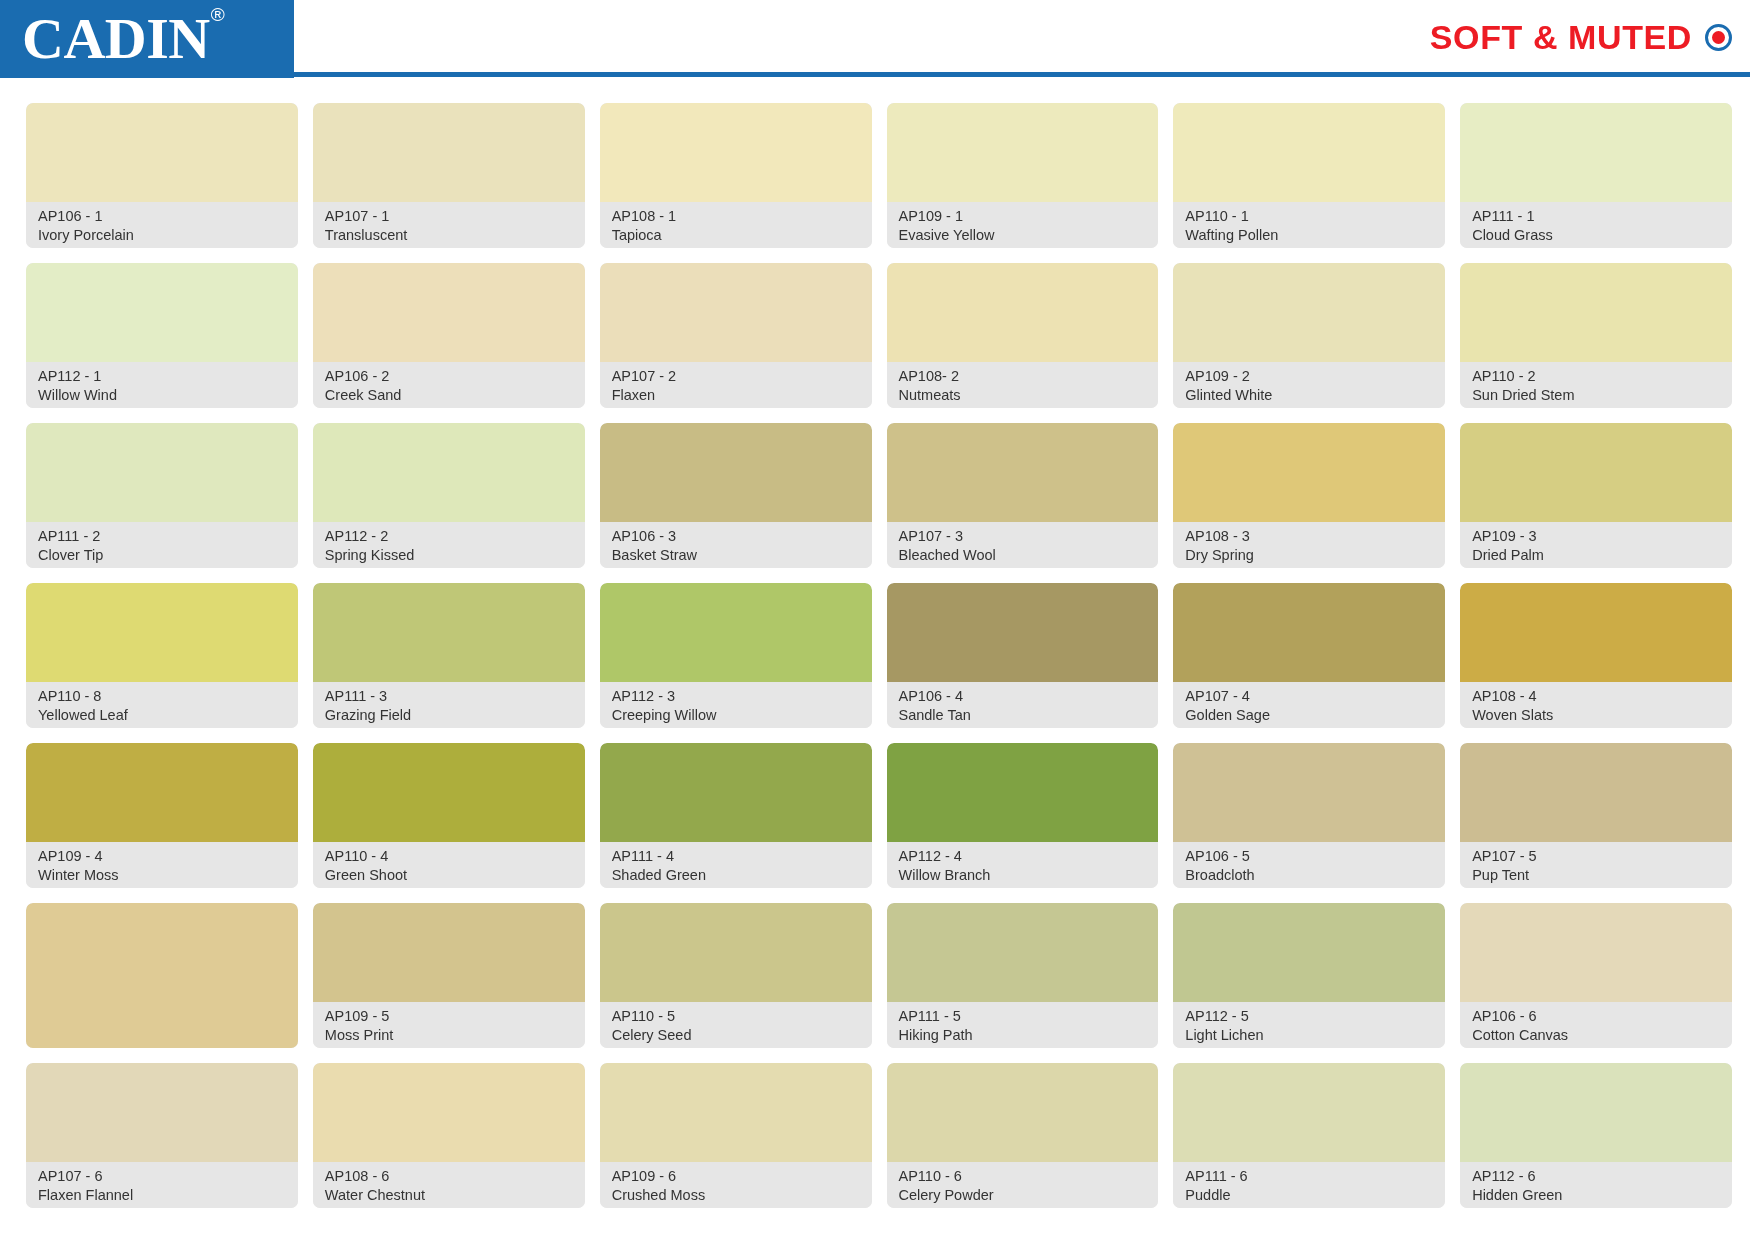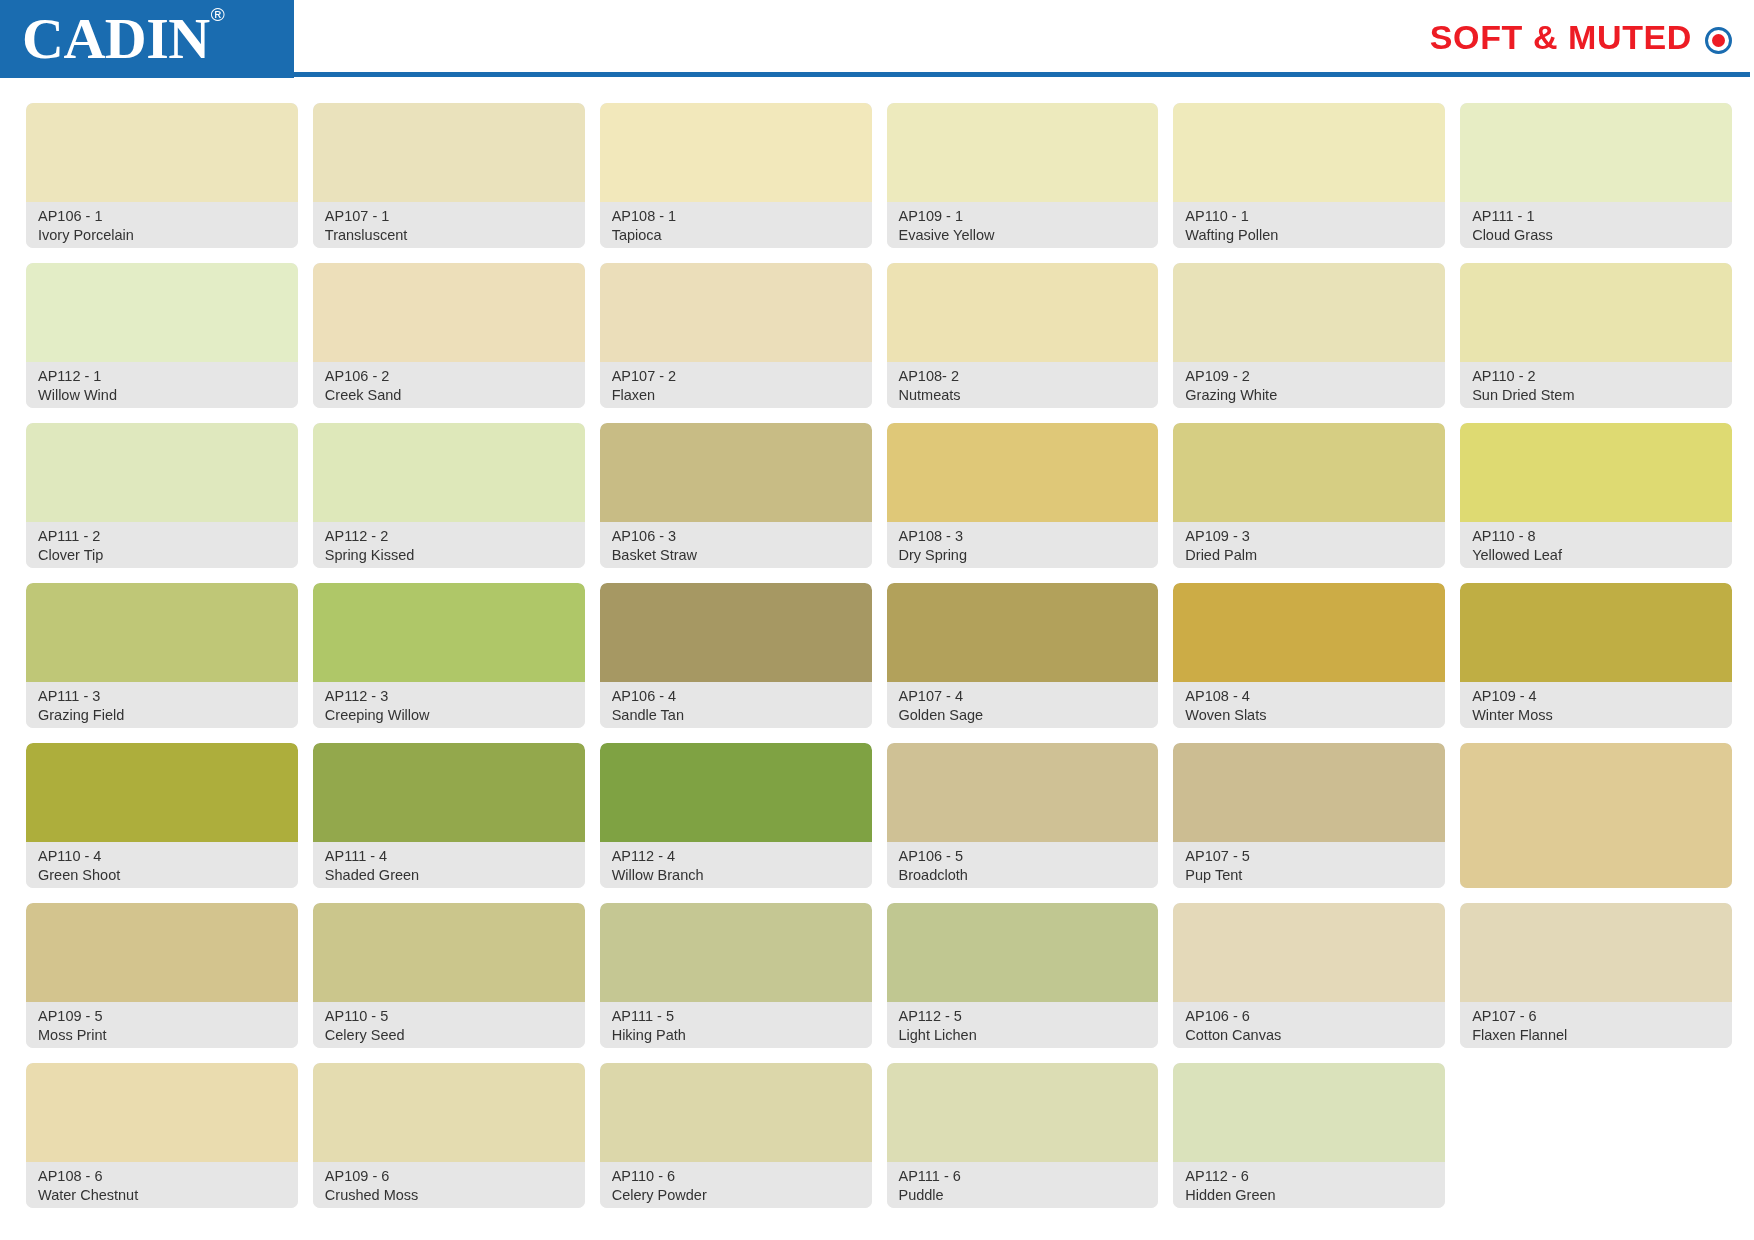--- a/index.html
+++ b/index.html
@@ -52,21 +52,21 @@
     right: 0;
     top: 72px;
     height: 5px;
     background: #1a6cb0;
   }
   .header-title-wrap {
     position: absolute;
     right: 18px;
     top: 20px;
     display: flex;
-    align-items: flex-end;
+    align-items: center;
     gap: 13px;
   }
   .header-title {
     color: #ed1c24;
     font-size: 34px;
     font-weight: bold;
     letter-spacing: 0.6px;
     line-height: 1;
   }
   .target-icon {
@@ -219,21 +219,21 @@
       <div class="swatch-color" style="background: rgb(237, 226, 179);"></div>
       <div class="swatch-label">
         <div class="swatch-code">AP108- 2</div>
         <div class="swatch-name">Nutmeats</div>
       </div>
     </div>
     <div class="swatch">
       <div class="swatch-color" style="background: rgb(232, 226, 184);"></div>
       <div class="swatch-label">
         <div class="swatch-code">AP109 - 2</div>
-        <div class="swatch-name">Grazing White</div>
+        <div class="swatch-name">Glinted White</div>
       </div>
     </div>
     <div class="swatch">
       <div class="swatch-color" style="background: rgb(233, 228, 174);"></div>
       <div class="swatch-label">
         <div class="swatch-code">AP110 - 2</div>
         <div class="swatch-name">Sun Dried Stem</div>
       </div>
     </div>
     <div class="swatch">
@@ -248,20 +248,27 @@
       <div class="swatch-label">
         <div class="swatch-code">AP112 - 2</div>
         <div class="swatch-name">Spring Kissed</div>
       </div>
     </div>
     <div class="swatch">
       <div class="swatch-color" style="background: rgb(200, 188, 133);"></div>
       <div class="swatch-label">
         <div class="swatch-code">AP106 - 3</div>
         <div class="swatch-name">Basket Straw</div>
+      </div>
+    </div>
+    <div class="swatch">
+      <div class="swatch-color" style="background: rgb(206, 193, 138);"></div>
+      <div class="swatch-label">
+        <div class="swatch-code">AP107 - 3</div>
+        <div class="swatch-name">Bleached Wool</div>
       </div>
     </div>
     <div class="swatch">
       <div class="swatch-color" style="background: rgb(223, 200, 120);"></div>
       <div class="swatch-label">
         <div class="swatch-code">AP108 - 3</div>
         <div class="swatch-name">Dry Spring</div>
       </div>
     </div>
     <div class="swatch">

